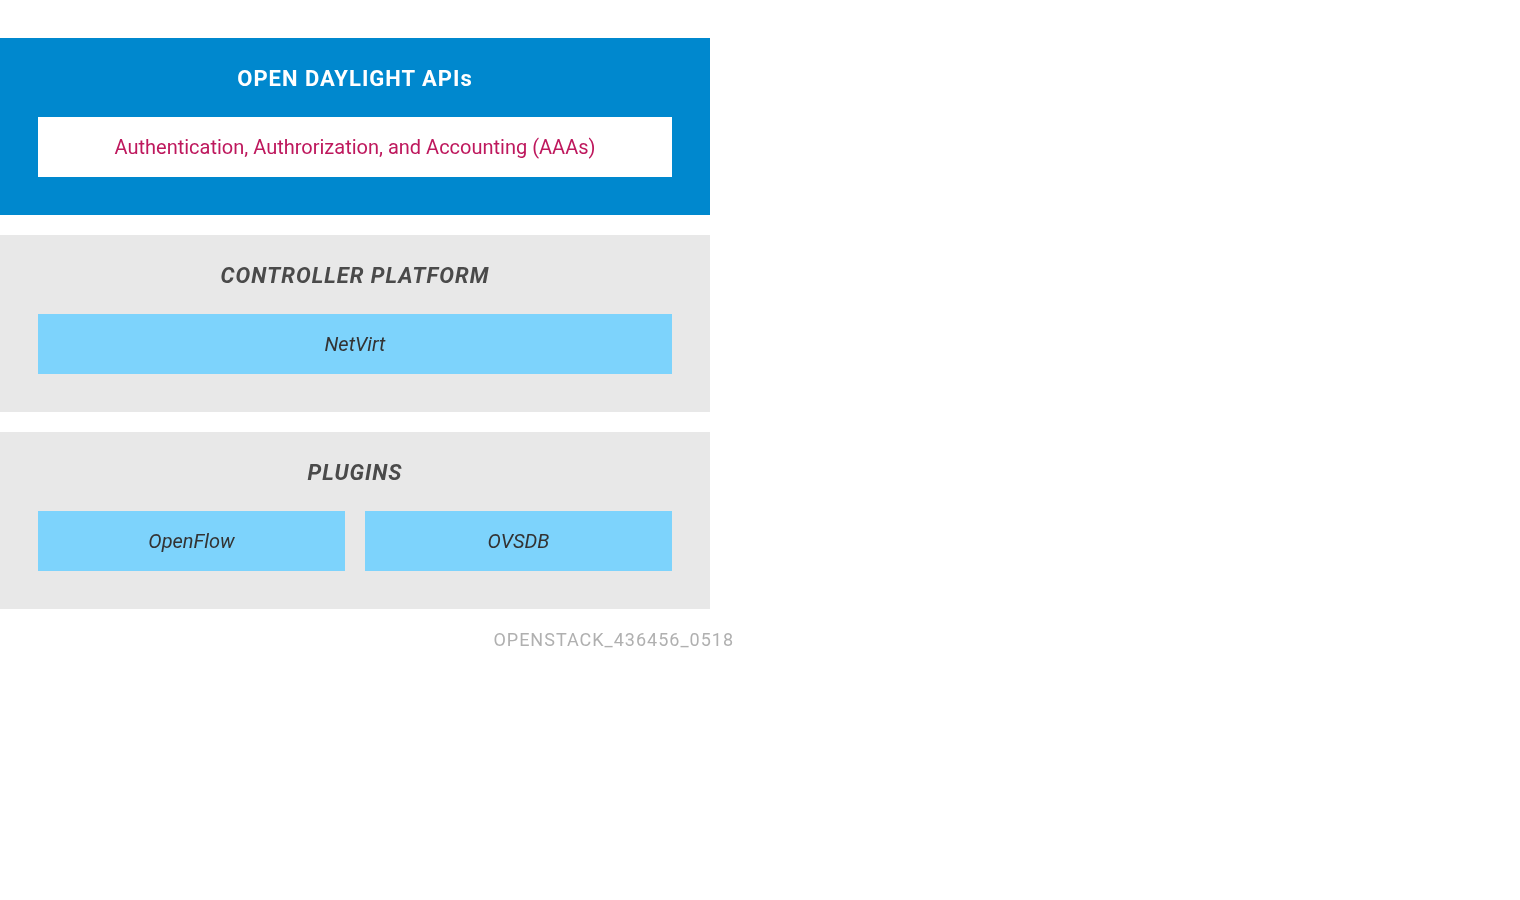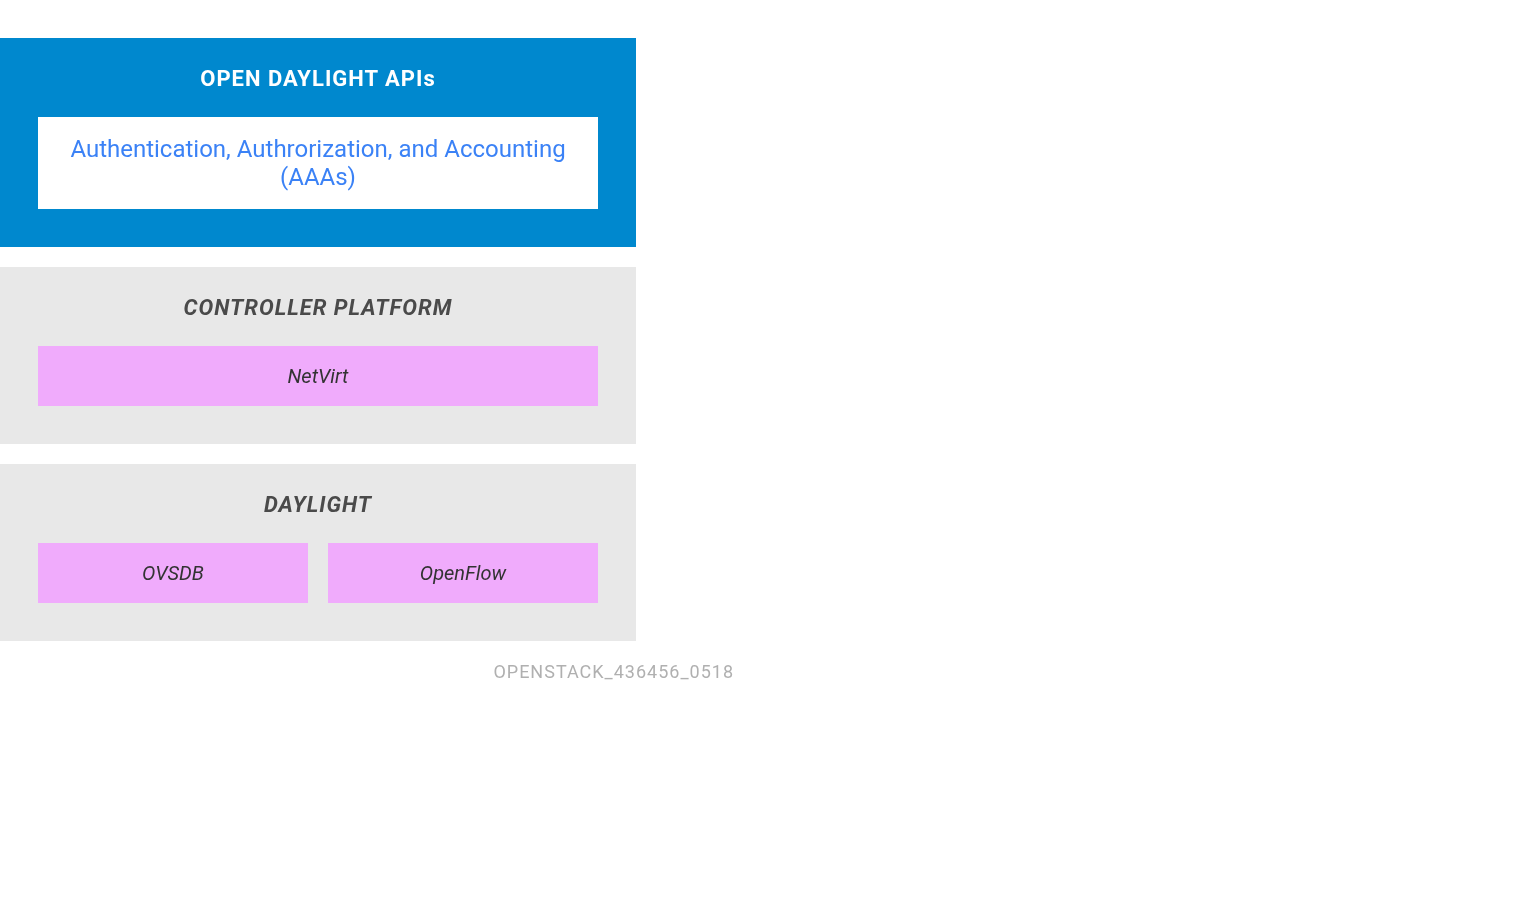--- a/index.html
+++ b/index.html
@@ -8,21 +8,21 @@
       box-sizing: border-box;
     }
     body {
       font-family: -apple-system, BlinkMacSystemFont, "Segoe UI", Roboto, "Helvetica Neue", Arial, sans-serif;
       background: #ffffff;
       width: 1520px;
       height: 900px;
       padding: 38px 0 0 0;
     }
     .diagram-container {
-      width: 636px;
+      width: 710px;
       margin-left: 0;
     }
     .layer {
       width: 100%;
       padding: 28px 38px 38px 38px;
       margin-bottom: 20px;
     }
     .layer-blue {
       background: #0088ce;
       color: #ffffff;
@@ -42,28 +42,28 @@
       text-align: center;
       margin-bottom: 26px;
     }
     .layer-title.no-margin {
       margin-bottom: 0;
       font-weight: 600;
       letter-spacing: 0.5px;
     }
     .inner-box {
       background: #ffffff;
-      color: #3b82f6;
-      font-size: 24px;
+      color: #be185d;
+      font-size: 20px;
       text-align: center;
       padding: 18px 20px;
       font-weight: 400;
     }
     .inner-box-gray {
-      background: #f0abfc;
+      background: #7dd3fc;
       color: #333333;
       font-size: 20px;
       text-align: center;
       padding: 18px 20px;
       font-weight: 400;
     }
     .plugins-row {
       display: flex;
       gap: 20px;
     }
@@ -91,22 +91,22 @@
     <div class="inner-box">Authentication, Authrorization, and Accounting (AAAs)</div>
   </div>
 
   <div class="layer layer-gray">
     <div class="layer-title">CONTROLLER PLATFORM</div>
     <div class="inner-box-gray">NetVirt</div>
   </div>
 
 
   <div class="layer layer-gray">
-    <div class="layer-title">DAYLIGHT</div>
+    <div class="layer-title">PLUGINS</div>
     <div class="plugins-row">
+      <div class="inner-box-gray">OpenFlow</div>
       <div class="inner-box-gray">OVSDB</div>
-      <div class="inner-box-gray">OpenFlow</div>
     </div>
   </div>
 
 </div>
 
 <div class="footer-label">OPENSTACK_436456_0518</div>
 
 </body></html>

